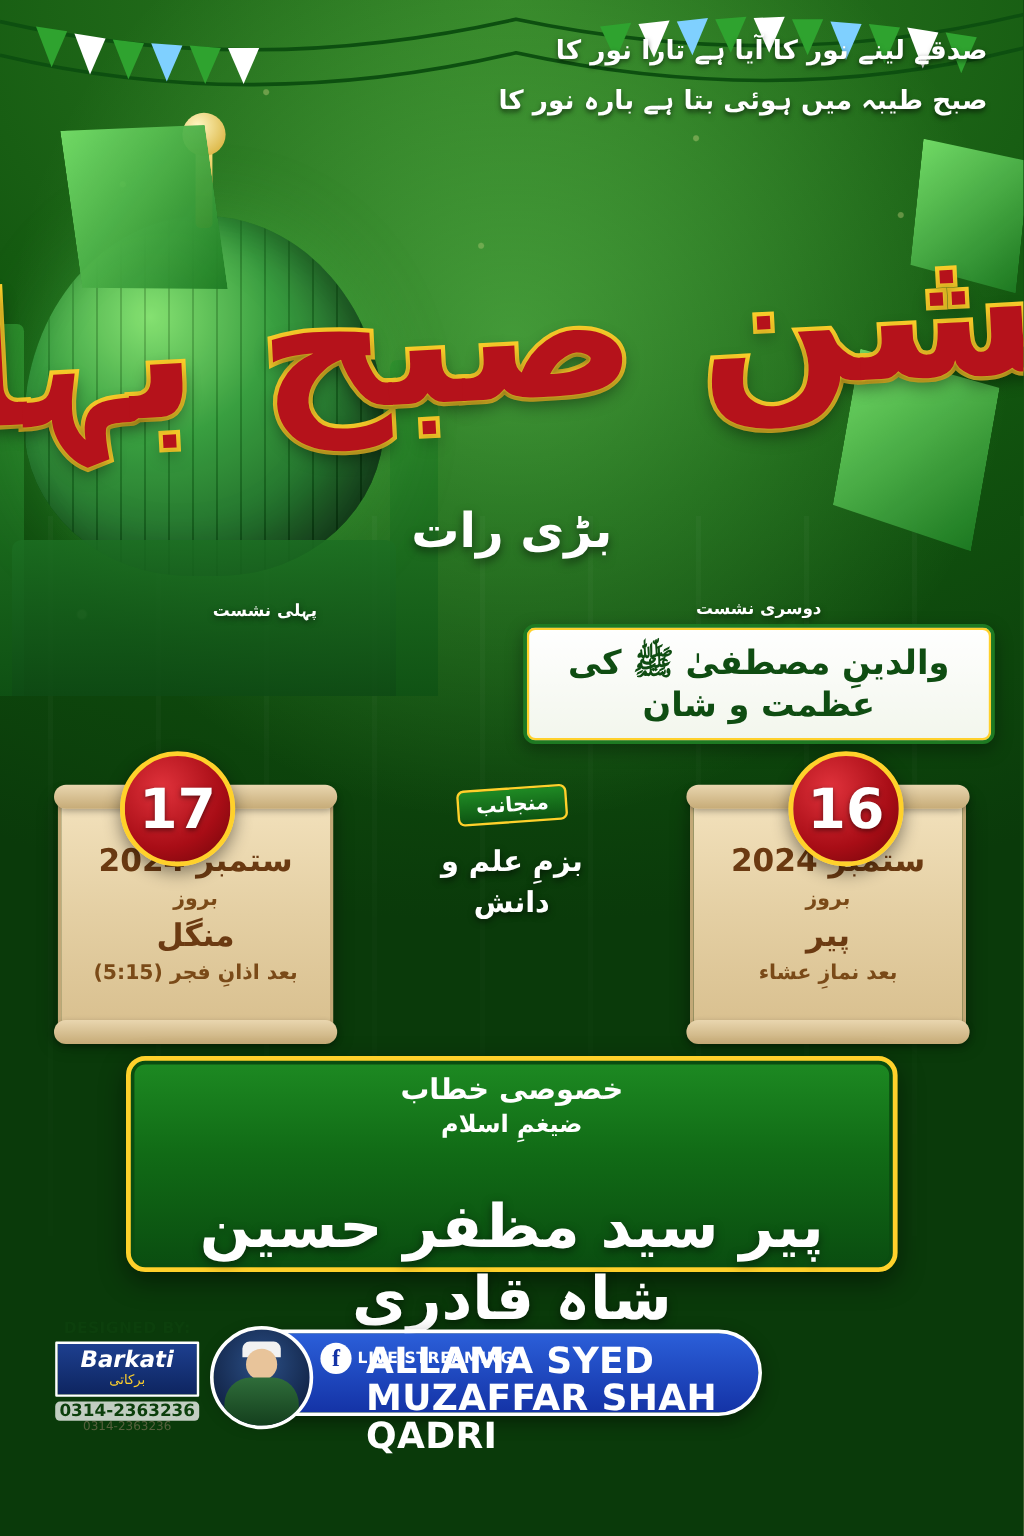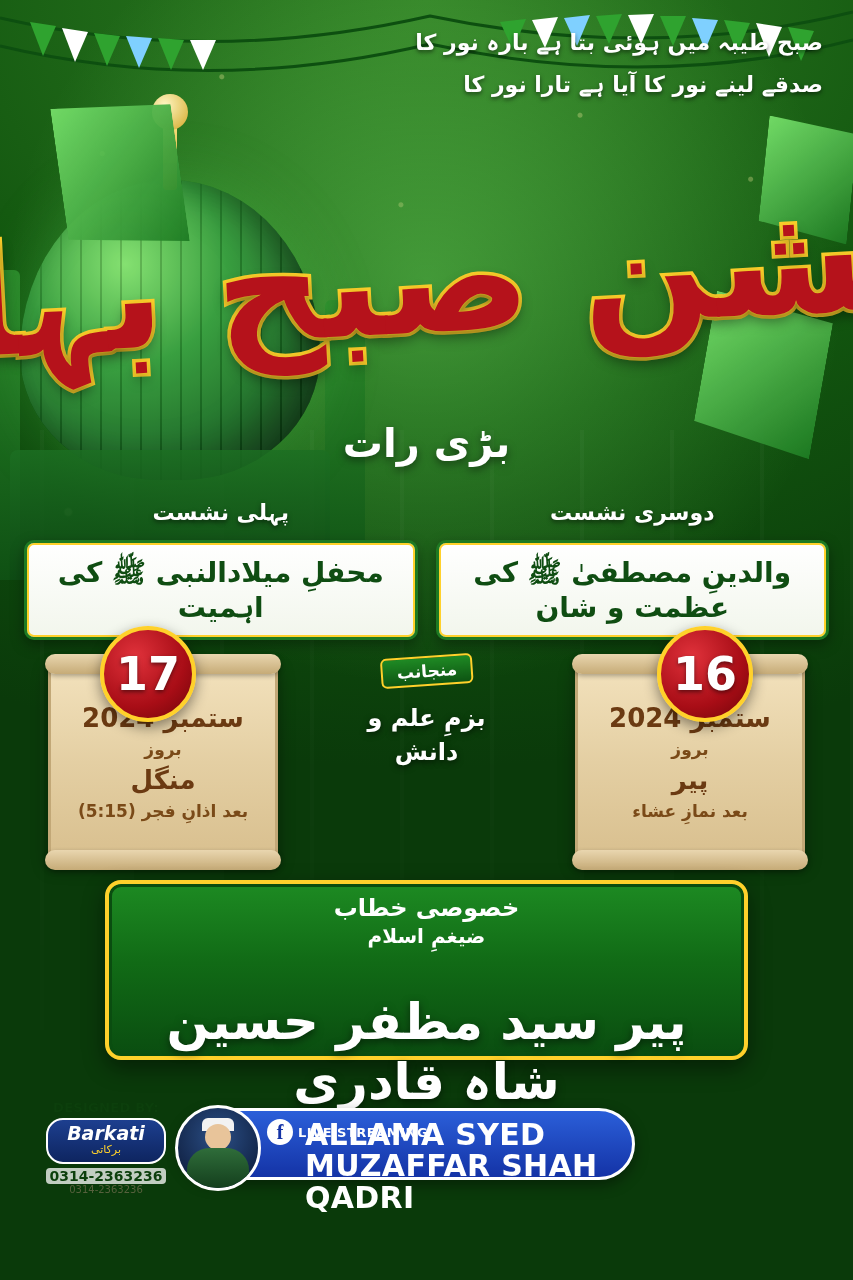--- a/index.html
+++ b/index.html
@@ -182,23 +182,23 @@
     direction: rtl;
   }
   .session {
     flex: 1 1 0;
     position: relative;
   }
   .session-label {
     text-align: center;
     direction: rtl;
     color: #ffffff;
-    font-size: 22px;
-    font-weight: 700;
-    margin-bottom: 15px;
+    font-size: 14px;
+    font-weight: 700;
+    margin-bottom: 4px;
     text-shadow: 0 2px 5px rgba(0,0,0,0.55);
   }
   .session-box {
     background: linear-gradient(180deg, #ffffff 0%, #f2f6ec 100%);
     border: 3px solid #1e7a22;
     border-radius: 10px;
     box-shadow: 0 5px 14px rgba(0,0,0,0.35), inset 0 0 0 2px #ffd12b;
     padding: 12px 10px;
     text-align: center;
     direction: rtl;
@@ -344,21 +344,21 @@
     width: 120px;
     text-align: center;
     direction: ltr;
   }
   .designed .dlabel {
     font-size: 13px; font-weight: 700; color: #0c3f0c; letter-spacing: 0.3px;
   }
   .designed .dbox {
     background: linear-gradient(180deg, #1d3f8f, #0e2560);
     border: 2px solid #ffffff;
-    border-radius: 17px;
+    border-radius: 1px;
     padding: 4px 6px 6px;
     margin-top: 3px;
   }
   .designed .dname { color: #fff; font-size: 19px; font-style: italic; font-weight: 700; line-height: 1; }
   .designed .durdu { color: #ffd12b; font-size: 11px; }
   .designed .dphone {
     margin-top: 4px; font-size: 14px; font-weight: 700; color: #0c3f0c;
     background: rgba(255,255,255,0.75); border-radius: 4px;
   }
   .designed .dphone2 { font-size: 10px; color: #6a6a4a; opacity: 0.8; }
@@ -496,33 +496,32 @@
         <polygon points="788,27 814,31 801,61" fill="#2fa32f"></polygon>
       </g>
     </svg>
   </div>
 
   <div class="flag-big fl"></div>
   <div class="flag-big fr"></div>
   <div class="flag-big fr2"></div>
 
   <div class="couplet">
+    <div>صدقے لینے نور کا آیا ہے تارا نور کا</div>
     <div>صبح طیبہ میں ہوئی بتا ہے بارہ نور کا</div>
-    <div>صدقے لینے نور کا آیا ہے تارا نور کا</div>
   </div>
 
   <div class="title-wrap">
     <div class="title-main">جشن صبح بہار</div>
   </div>
   <div class="title-sub">بڑی رات</div>
 
   <div class="sessions">
     <div class="session">
       <div class="session-label">پہلی نشست</div>
-      <div class="session-box">محفلِ میلادالنبی ﷺ کی اہمیت</div>
     </div>
     <div class="session">
       <div class="session-label">دوسری نشست</div>
       <div class="session-box">والدینِ مصطفیٰ ﷺ کی عظمت و شان</div>
     </div>
   </div>
 
   <div class="dates">
 
     <div class="scroll-card right">

